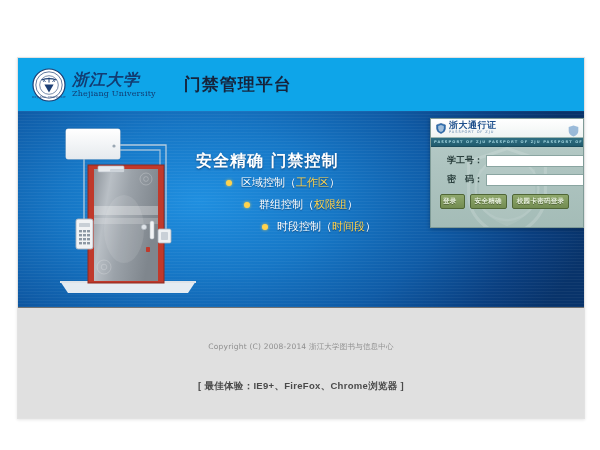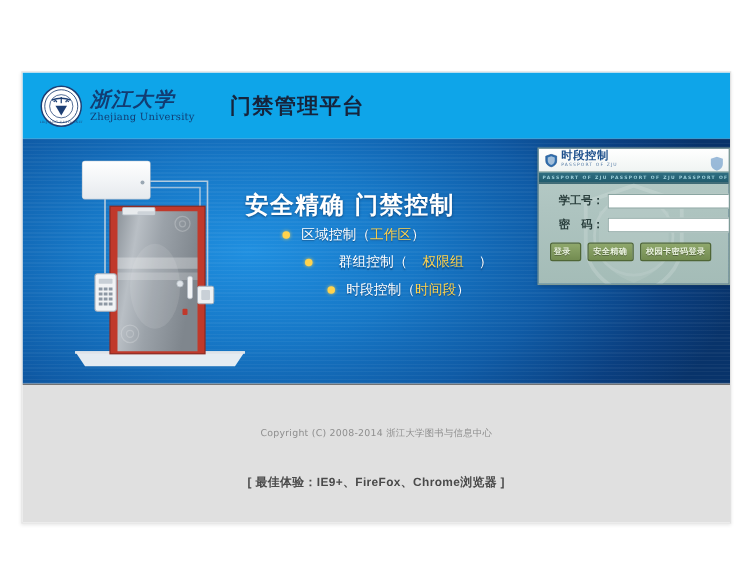--- a/index.html
+++ b/index.html
@@ -115,21 +115,21 @@
 
   
   .pitch {
     position: absolute;
     left: 178px;
     top: 40px;
     z-index: 3;
     width: 225px;
   }
   .pitch-head {
-    font-size: 19px;
+    font-size: 16px;
     font-weight: bold;
     color: #ffffff;
     letter-spacing: 1px;
     text-shadow: 0 1px 2px rgba(0,25,60,0.55);
     white-space: nowrap;
   }
   .pitch-list {
     margin-top: 3px;
     list-style: none;
     padding: 0;
@@ -137,21 +137,21 @@
   .pitch-list li {
     display: flex;
     align-items: center;
     font-size: 11px;
     color: #ffffff;
     margin-bottom: 7px;
     white-space: nowrap;
     text-shadow: 0 1px 1px rgba(0,25,60,0.5);
   }
   .pitch-list li.i0 { padding-left: 30px; }
-  .pitch-list li.i1 { padding-left: 48px; gap: 12px; }
+  .pitch-list li.i1 { padding-left: 48px; }
   .pitch-list li.i2 { padding-left: 66px; }
   .dot {
     width: 6px; height: 6px;
     border-radius: 50%;
     background: #ffd34d;
     box-shadow: 0 0 3px rgba(255,214,77,0.85);
     margin-right: 9px;
     flex: 0 0 6px;
   }
   .accent { color: #ffd34d; }
@@ -435,21 +435,21 @@
       <div class="login-panel">
 
         <div class="lp-head">
           <span class="lp-shield">
             <svg width="10" height="11" viewBox="0 0 10 11">
               <path d="M5 0.4 L9.4 1.9 L9.4 5.6 Q9.4 9 5 10.6 Q0.6 9 0.6 5.6 L0.6 1.9 Z" fill="#2f6fae" stroke="#1d4f8c" stroke-width="0.5"></path>
               <path d="M5 2 L7.8 3 L7.8 5.6 Q7.8 7.9 5 9 Q2.2 7.9 2.2 5.6 L2.2 3 Z" fill="#ffffff" opacity="0.55"></path>
             </svg>
           </span>
           <span class="lp-head-txt">
-            <span class="lp-head-cn">时段控制</span>
+            <span class="lp-head-cn">浙大通行证</span>
             <span class="lp-head-en">PASSPORT OF ZJU</span>
           </span>
           <span class="lp-corner-shield">
             <svg width="11" height="12" viewBox="0 0 10 11">
               <path d="M5 0.4 L9.4 1.9 L9.4 5.6 Q9.4 9 5 10.6 Q0.6 9 0.6 5.6 L0.6 1.9 Z" fill="#4e86bf" opacity="0.55"></path>
             </svg>
           </span>
         </div>
 
         <div class="lp-strip">

